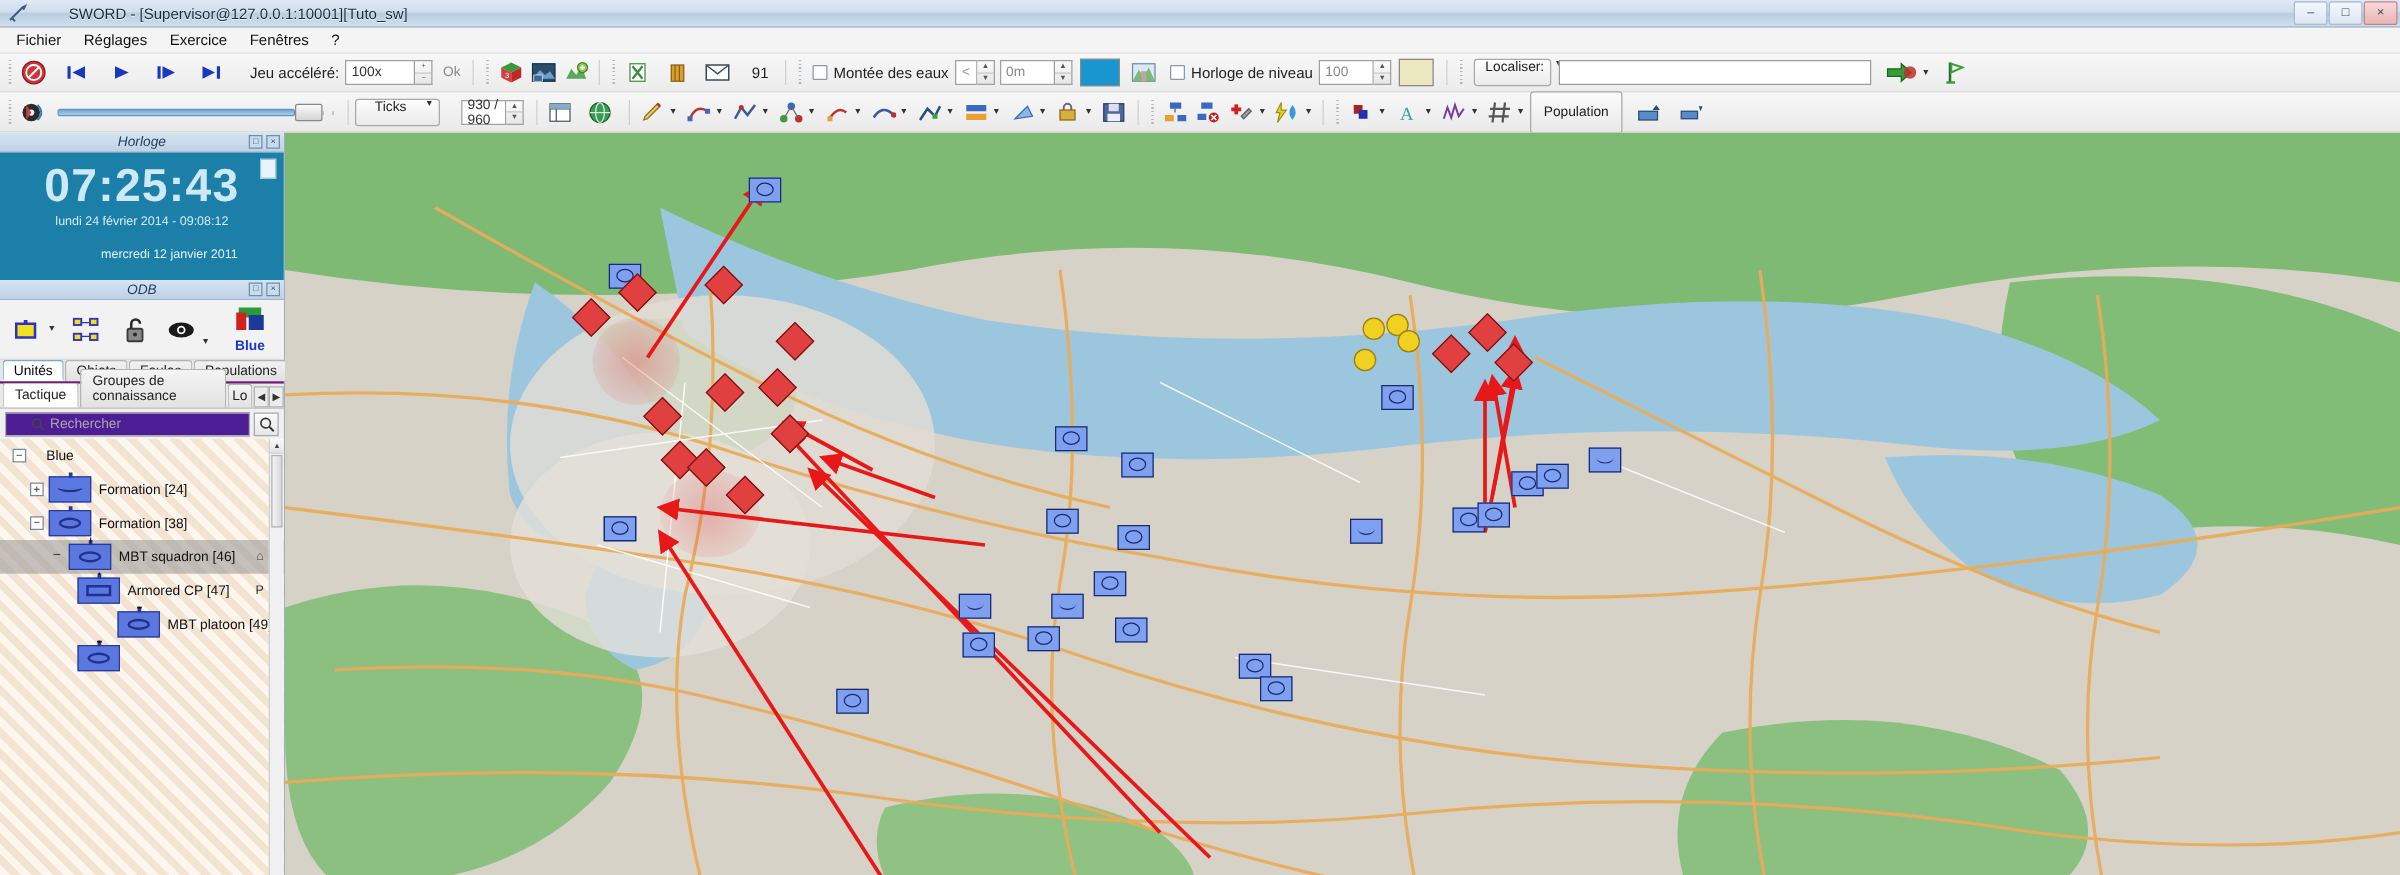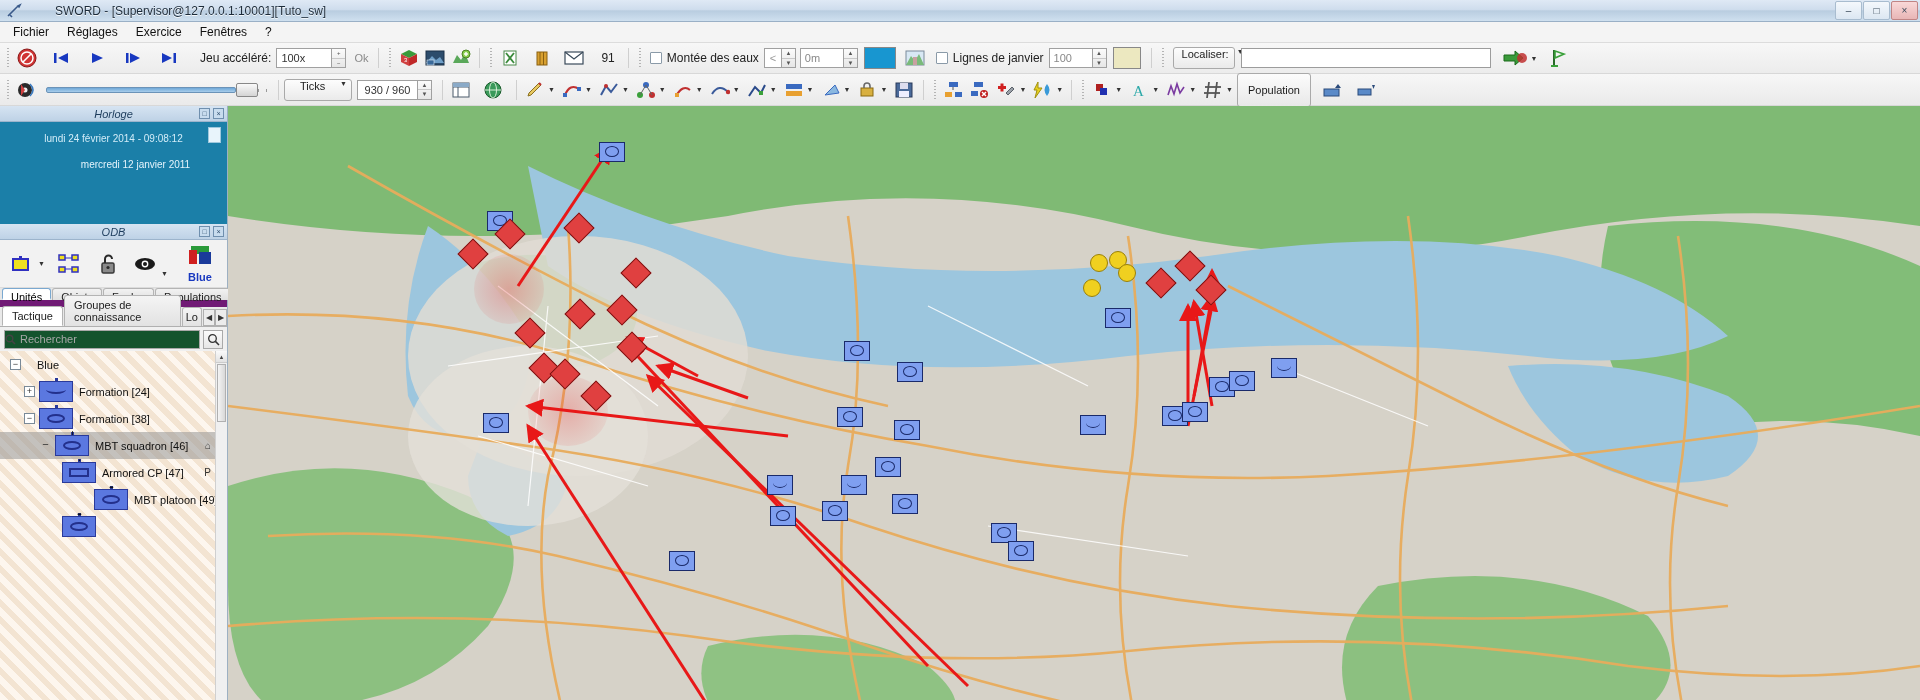--- a/index.html
+++ b/index.html
@@ -159,21 +159,21 @@
     position: absolute; right: 6px; top: 5px; width: 13px; height: 16px;
     background: #e8f4fb; border: 1px solid #9fc8dd;
   }
   .odb-toolbar {
     height: 48px; background: #f2f2f2; border-bottom: 1px solid #dcdcdc;
     display: flex; align-items: center; padding: 0 8px; gap: 12px;
     position: relative;
   }
   .tabs {
     display: flex; height: 19px; background: #e6e6e6;
-    border-bottom: 7px solid #701a75; padding-left: 2px;
+    border-bottom: 2px solid #701a75; padding-left: 2px;
   }
   .tab {
     padding: 2px 8px; font-size: 11px; color: #222;
     background: linear-gradient(to bottom,#f2f2f2,#e0e0e0);
     border: 1px solid #b4b4b4; border-bottom: none;
     margin-right: 1px; border-radius: 3px 3px 0 0;
   }
   .tab.active {
     background: #fff; border-color: #7aa8d0; border-bottom: 2px solid #fff;
     color: #000;
@@ -192,22 +192,22 @@
   .subtab-nav { margin-left: auto; display: flex; }
   .subtab-nav span {
     width: 12px; height: 17px; display: flex; align-items: center; justify-content: center;
     font-size: 8px; color: #333; border: 1px solid #b0b0b0; background: #ececec;
   }
   .searchrow {
     height: 24px; display: flex; align-items: center; padding: 2px 4px;
     background: #f0f0f0; gap: 3px;
   }
   .searchbox {
-    flex: 1; height: 19px; border: 1px solid #a9a9a9; background: #14532d;
-    display: flex; align-items: center; padding: 0 0; gap: 4px;
+    flex: 1; height: 19px; border: 1px solid #a9a9a9; background: #4c1d95;
+    display: flex; align-items: center; padding: 0 20px; gap: 4px;
   }
   .searchbox .ph { font-size: 11px; color: #a8a8a8; }
   .searchbtn {
     width: 20px; height: 19px; border: 1px solid #a9a9a9;
     background: linear-gradient(to bottom,#fbfbfb,#e6e6e6);
     display: flex; align-items: center; justify-content: center;
   }
   .tree {
     flex: 1; background: #fff; overflow: hidden; position: relative;
     background-image: repeating-linear-gradient(45deg,
@@ -423,21 +423,21 @@
     </span>
   <span style="width:32px;height:22px;background:#1896d0;border:1px solid #888;margin-left:6px;flex:none"></span>
   <span class="tbtn" style="margin-left:6px">
     <svg width="20" height="18" viewBox="0 0 20 18">
       <rect x="1" y="2" width="18" height="14" fill="#d8e8f4" stroke="#7a8a9a"></rect>
       <polygon points="1,16 6,7 10,12 14,5 19,16" fill="#7aba7a"></polygon>
       <rect x="8" y="8" width="4" height="8" fill="#c8a0a0"></rect>
     </svg>
   </span>
   <span class="chk" style="margin-left:8px"></span>
-  <span class="tlabel">Lignes de janvier</span>
+  <span class="tlabel">Horloge de niveau</span>
   <span class="tfield" style="width:44px;color:#888">100</span>
   <span class="spin">
       <i>▲</i>
       <i>▼</i>
     </span>
   <span style="width:28px;height:22px;background:#ece8c0;border:1px solid #888;margin-left:6px;flex:none"></span>
 
   <span class="tsep" style="margin-left:10px"></span>
   <span class="grip"></span>
   <span class="combo" style="width:62px;margin-left:4px">
@@ -473,21 +473,21 @@
   </span>
   <span class="slider-track" style="width:190px;margin-left:6px"></span>
   <span class="slider-handle"></span>
   <span class="slider-ticks" style="width:12px"></span>
 
   <span class="tsep" style="margin-left:8px"></span>
   <span class="combo" style="width:68px">
     <span class="cv">Ticks</span>
     <span class="caret">▼</span>
   </span>
-  <span class="tfield" style="width:61px;margin-left:5px;justify-content:center">930 / 960</span>
+  <span class="tfield" style="width:36px;margin-left:17px;justify-content:center">930 / 960</span>
   <span class="spin">
       <i>▲</i>
       <i>▼</i>
     </span>
 
   <span class="tsep" style="margin-left:10px"></span>
   <span class="tbtn">
     <svg width="20" height="18" viewBox="0 0 20 18">
       <rect x="2" y="2" width="16" height="14" fill="#fff" stroke="#4a5a6a"></rect>
       <line x1="2" y1="6" x2="18" y2="6" stroke="#4a5a6a"></line>
@@ -671,20 +671,21 @@
 
     <div class="dock-title">
       <span>Horloge</span>
       <span class="dbtns">
         <span class="dbtn">□</span>
         <span class="dbtn">×</span>
       </span>
     </div>
     <div class="clockpanel">
       <span class="clock-doc"></span>
+      <div class="clock-time">07:25:43</div>
       <div class="clock-sub">lundi 24 février 2014 - 09:08:12</div>
       <div class="clock-sub2">mercredi 12 janvier 2011</div>
     </div>
 
     <div class="dock-title">
       <span>ODB</span>
       <span class="dbtns">
         <span class="dbtn">□</span>
         <span class="dbtn">×</span>
       </span>

